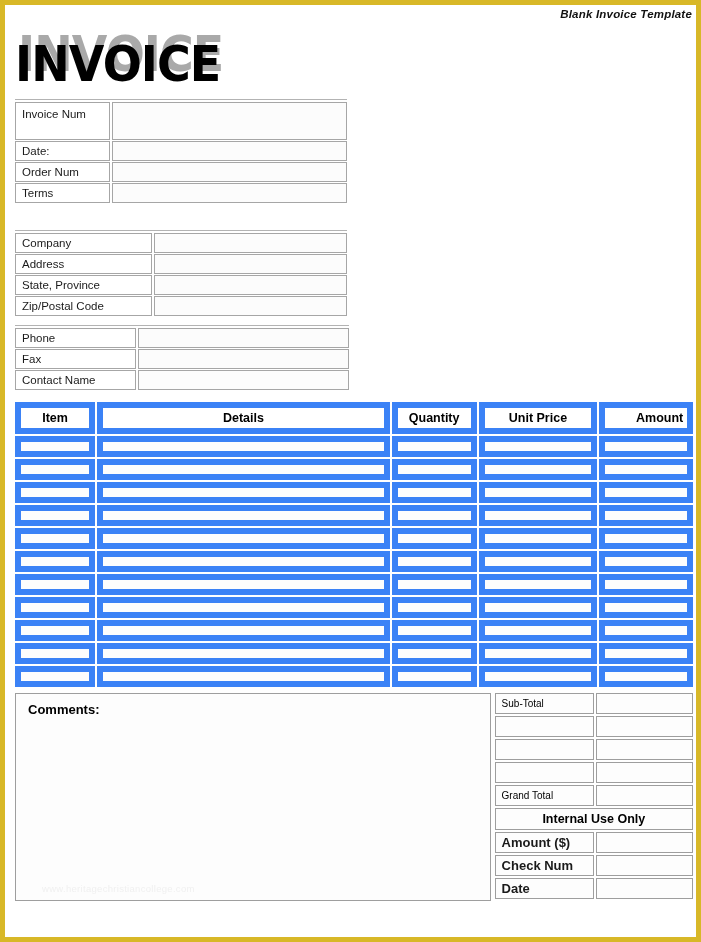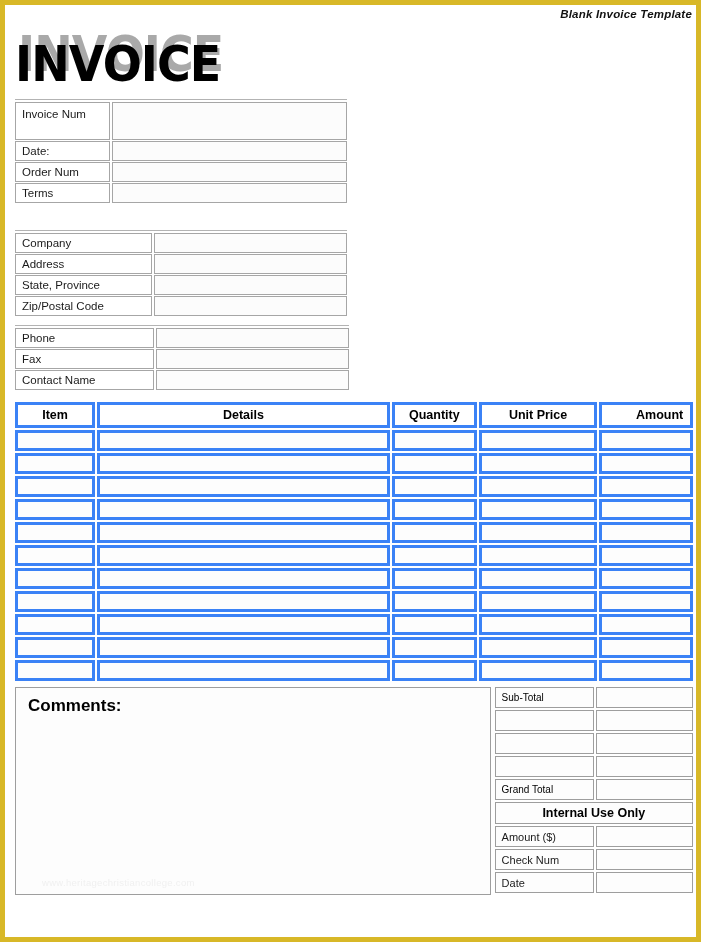--- a/index.html
+++ b/index.html
@@ -85,31 +85,31 @@
   .block-invoice .frow.tall .fvalue { min-height: 38px; }
   .block-invoice .frow.tall .flabel { align-items: flex-start; padding-top: 4px; line-height: 14px; }
 
   
   .block-company { width: 332px; margin-top: 27px; }
   .block-company .flabel { width: 137px; }
   .block-company .fvalue { flex: 1; }
 
   
   .block-contact { width: 334px; margin-top: 9px; }
-  .block-contact .flabel { width: 139px; }
+  .block-contact .flabel { width: 121px; }
   .block-contact .fvalue { flex: 1; }
 
   
   .items {
     margin: 12px 0 0 10px;
     width: 678px;
   }
   .irow { display: flex; margin-bottom: 2px; }
   .icell {
-    border: 3px solid #3b82f6;
+    border: 6px solid #3b82f6;
     background: #fdfdfd;
     min-height: 21px;
     margin-right: 2px;
   }
   .icell:last-child { margin-right: 0; }
   .irow.head .icell {
     background: #ffffff;
     font-size: 12.5px;
     font-weight: bold;
     color: #000000;
@@ -131,21 +131,21 @@
   }
 
   .comments {
     width: 477px;
     border: 1px solid #9e9e9e;
     background: #fdfdfd;
     position: relative;
     padding: 8px 0 0 12px;
   }
   .comments-label {
-    font-size: 17px;
+    font-size: 13px;
     font-weight: bold;
     color: #000000;
   }
   .watermark {
     position: absolute;
     left: 26px;
     bottom: 6px;
     font-size: 9.5px;
     color: #f0f0f0;
     letter-spacing: 0.3px;
@@ -154,25 +154,26 @@
 
   .totals {
     width: 199px;
     margin-left: 4px;
   }
   .trow { display: flex; margin-bottom: 2px; }
   .tlabel, .tvalue {
     border: 1px solid #9e9e9e;
     background: #fdfdfd;
     min-height: 21px;
-    font-size: 11px;
+    font-size: 13px;
     color: #1a1a1a;
     display: flex;
     align-items: center;
     padding: 0 6px;
+    font-weight: bold;
   }
   .tlabel { width: 99px; }
   .tvalue { flex: 1; margin-left: 2px; }
   .trow.bold .tlabel { font-weight: normal; font-size: 10px; color: #000; }
   .trow.full {
     display: block;
     border-radius: 9px;
   }
   .tfull {
     border: 1px solid #9e9e9e;

